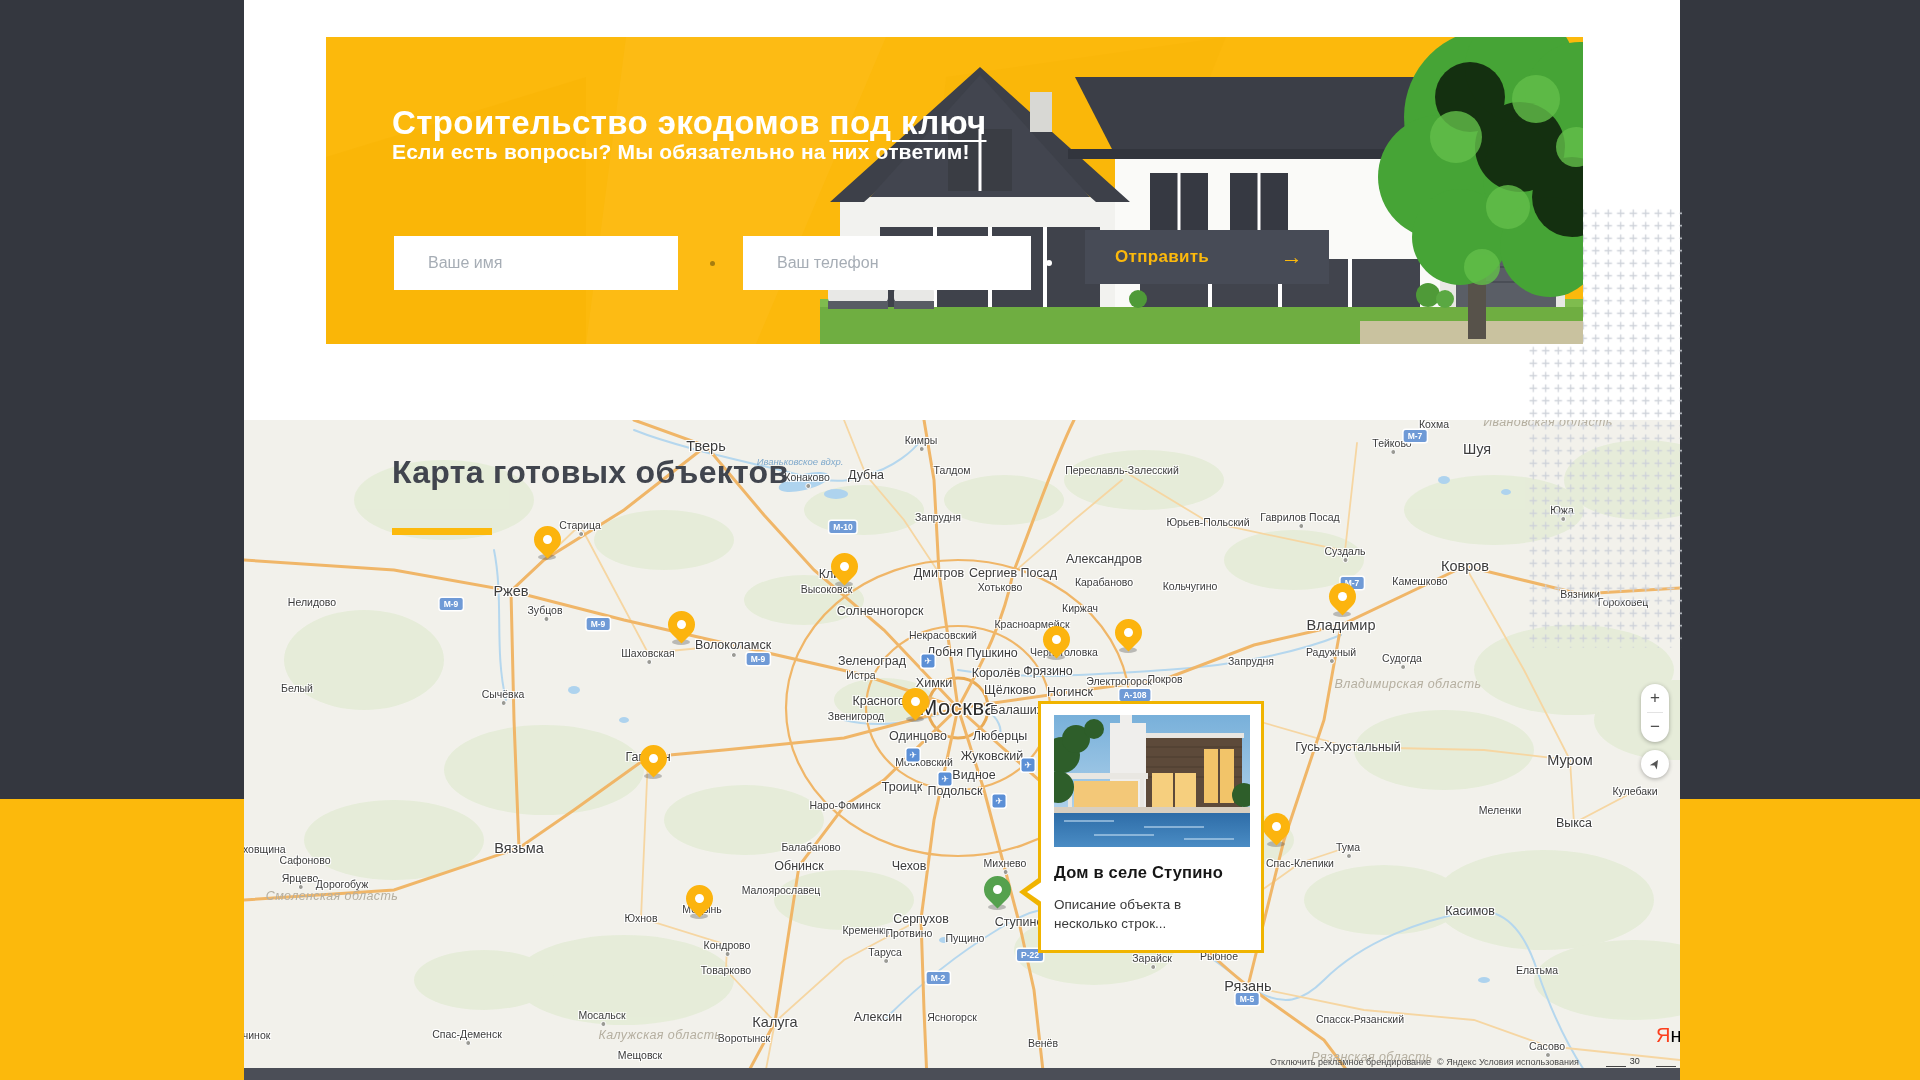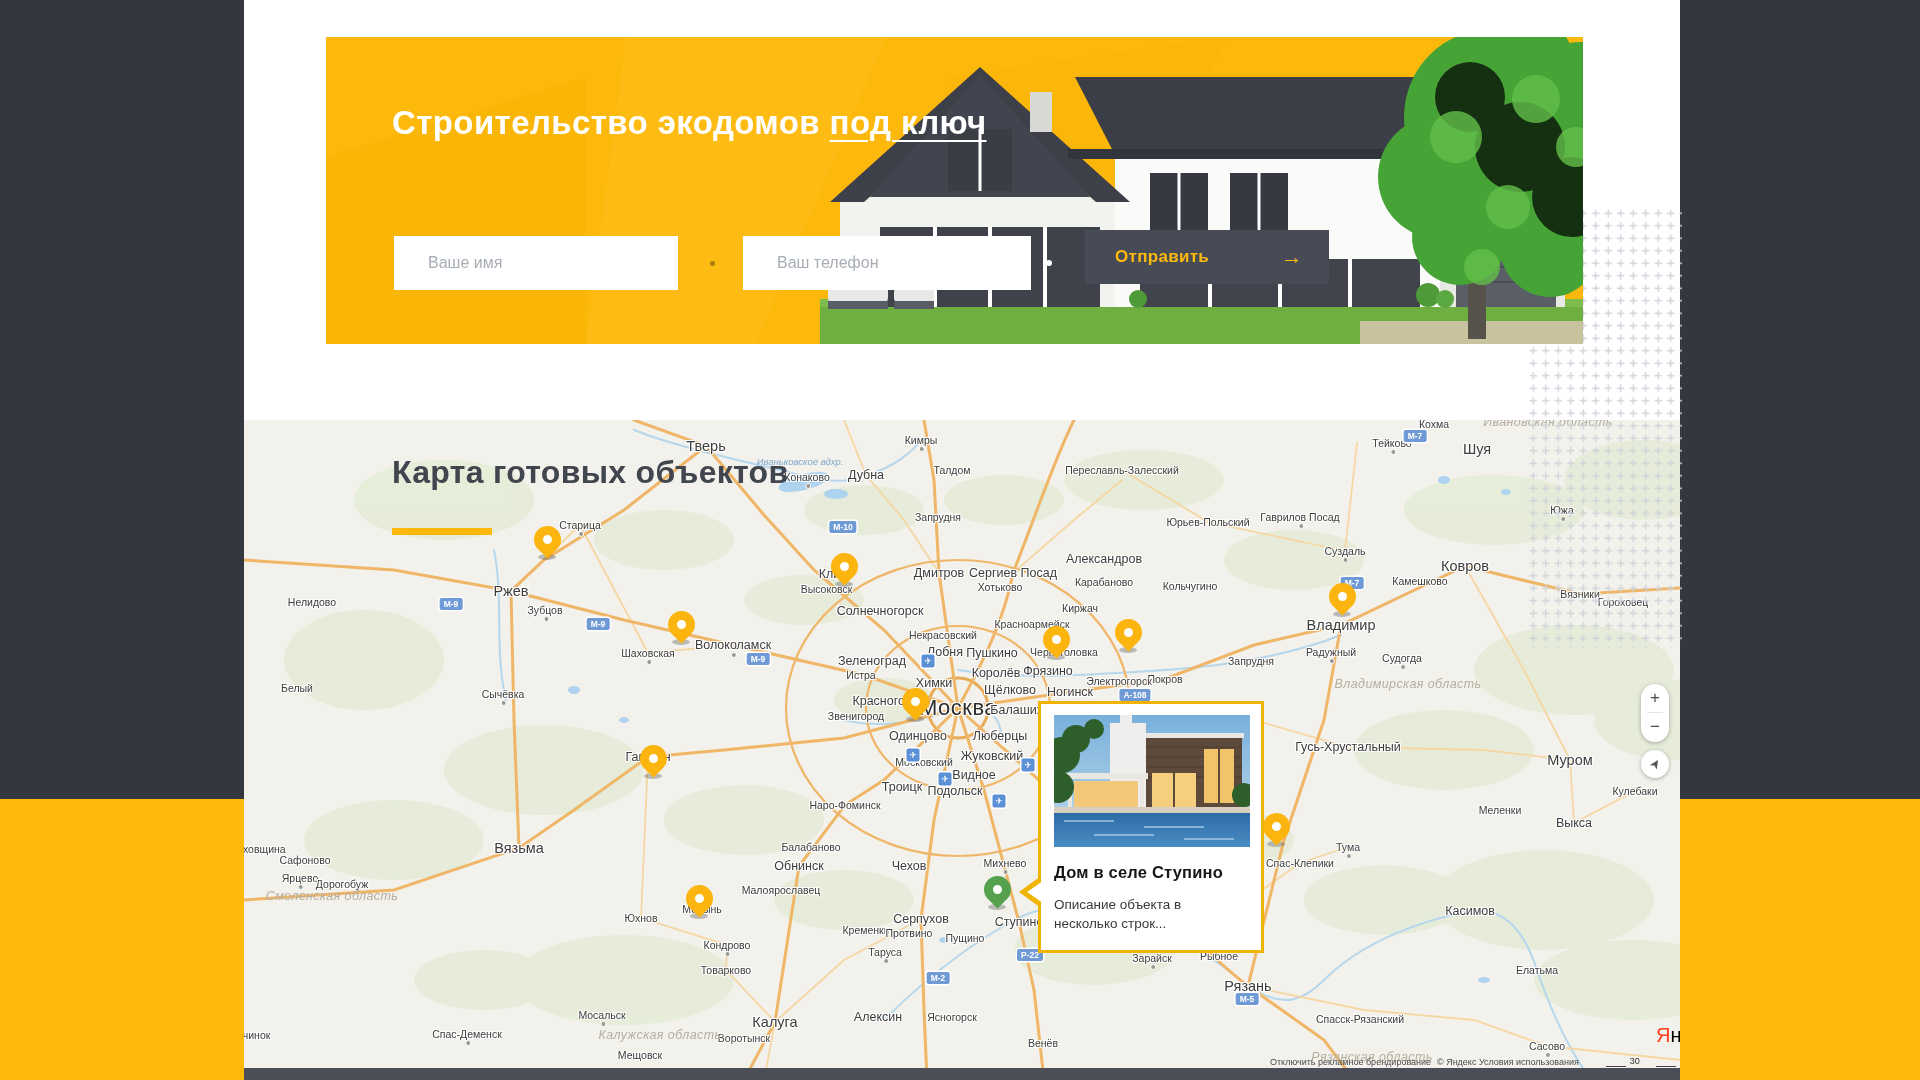--- a/index.html
+++ b/index.html
@@ -469,20 +469,21 @@
         <circle cx="716" cy="62" r="24"></circle>
         <circle cx="688" cy="170" r="22"></circle>
       <circle cx="756" cy="110" r="20"></circle>
         <circle cx="662" cy="230" r="18"></circle>
     </g>
   </svg>
 
   <div class="banner-title">
     <span>Строительство экодомов </span><span class="und">под ключ</span>
   </div>
+  <div class="banner-sub">Если есть вопросы? Мы обязательно на них ответим!</div>
 
   <input class="fld" style="left: 68px; width: 284px;" placeholder="Ваше имя">
   <span class="dot" style="left:384px;top:224px;width:5px;height:5px;background:rgba(60,50,10,.45);"></span>
   <input class="fld" style="left: 417px; width: 288px;" placeholder="Ваш телефон">
   <span class="dot" style="left:720px;top:223px;width:6px;height:6px;background:#fff;"></span>
   <button id="send-btn">
     <span>Отправить</span>
     <span class="arr">→</span>
   </button>
 </div>

